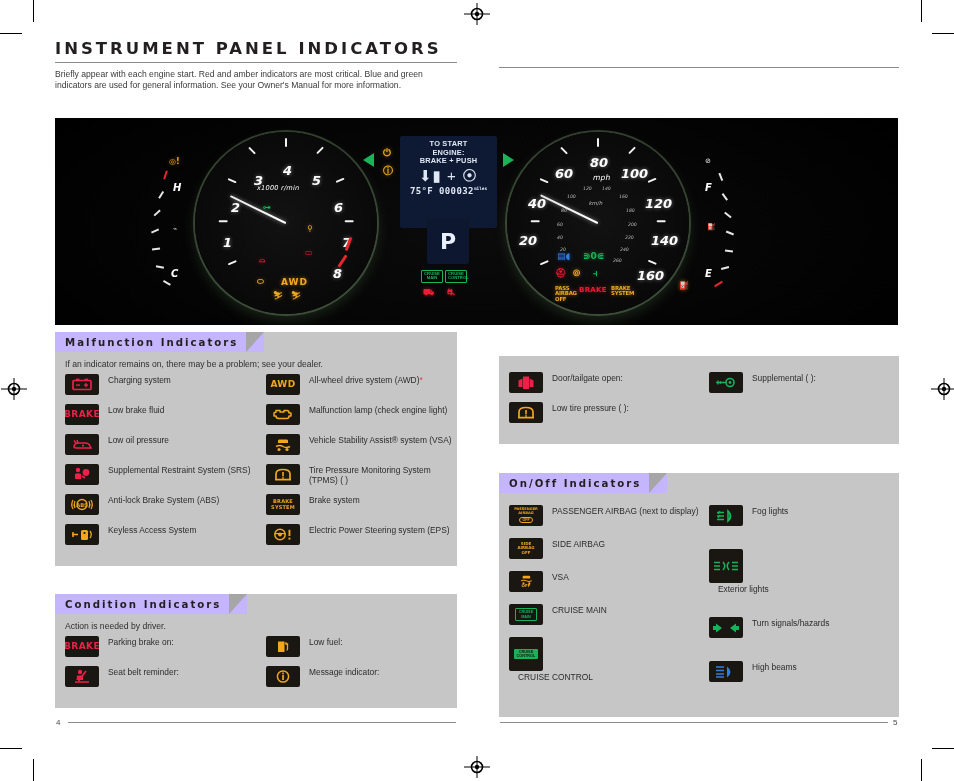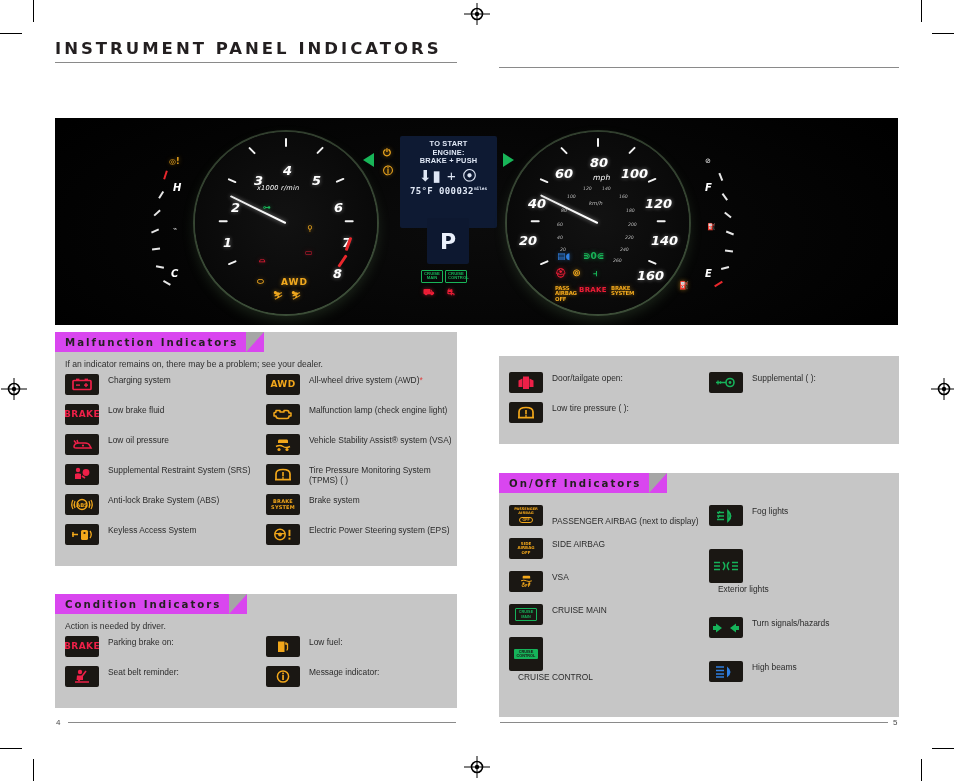--- a/index.html
+++ b/index.html
@@ -81,21 +81,21 @@
   .arrow-l,.arrow-r{position:absolute;width:0;height:0;
       border-top:7px solid transparent;border-bottom:7px solid transparent;}
   .arrow-l{border-right:11px solid #18b558;}
   .arrow-r{border-left:11px solid #18b558;}
   .lcd-chip{position:absolute;border:1px solid #18b558;color:#18b558;
             font-size:4.2px;line-height:1.05;text-align:center;padding:1px 2px;
             border-radius:1px;font-weight:bold;}
 
   
   .sect{position:relative;background:#c6c6c6;}
-  .sect-tab{position:relative;height:20px;background:#d946ef;display:inline-block;
+  .sect-tab{position:relative;height:20px;background:#c4b5fd;display:inline-block;
             padding:0 0 0 10px;}
   .sect-tab .tab-text{font-family:"DejaVu Sans", sans-serif;font-weight:bold;
             font-size:10.2px;letter-spacing:2.0px;color:#231f20;line-height:20px;
             padding-right:26px;display:inline-block;}
   .sect-tab:after{content:"";position:absolute;right:-0px;top:0;width:0;height:0;
             border-top:20px solid #a6a6a6;border-right:18px solid transparent;}
   .tab-row{background:#c6c6c6;height:20px;position:relative;}
   .sect-sub{font-size:8.6px;color:#2e2e2e;padding:7px 0 3px 10px;}
   .sect-body{padding:2px 0 12px 0;}
 
@@ -160,20 +160,21 @@
     <line x1="0" y1="13" x2="26" y2="13" stroke="#000" stroke-width="1"></line>
     <line x1="13" y1="2" x2="13" y2="24" stroke="#000" stroke-width="1"></line>
     <circle cx="13" cy="13" r="5.5" fill="none" stroke="#000" stroke-width="1.6"></circle>
     <circle cx="13" cy="13" r="2.2" fill="#000"></circle>
   </svg>
 </div>
 
 <div class="page-left">
   <h1 class="title">INSTRUMENT PANEL INDICATORS</h1>
   <div class="title-rule"></div>
+  <p class="intro">Briefly appear with each engine start. Red and amber indicators are most critical. Blue and green indicators are used for general information. See your Owner's Manual for more information.</p>
 </div>
 <div class="page-right">
   <div class="right-rule"></div>
 </div>
 
 <div class="cluster">
   <div class="cluster-inner">
 
     <div class="gauge tach">
       <div class="gnum" style="left:28px;top:103px;">1</div>
@@ -558,21 +559,21 @@
 <div class="sect" style="position:absolute;left:499px;top:473px;width:400px;">
   <div class="tab-row">
     <div class="sect-tab">
       <span class="tab-text">On/Off Indicators</span>
     </div>
   </div>
   <div class="sect-body" style="padding-top:12px;">
     <div class="grid2">
       <div class="col">
 
-        <div class="row" style="margin-bottom:12px;align-items:flex-end;">
+        <div class="row" style="margin-bottom:12px;">
           <div class="ibox" style="flex-direction:column;">
             <span class="g g-amber" style="font-size:3.6px;line-height:1.1;text-align:center;">PASSENGER<br>AIRBAG</span>
             <span style="border:1px solid #f2a71b;color:#f2a71b;font-size:3.6px;padding:0 2px;border-radius:4px;margin-top:1px;font-weight:bold;">OFF</span>
           </div>
           <div class="ilabel">PASSENGER AIRBAG (next to display)</div>
         </div>
 
         <div class="row" style="margin-bottom:12px;">
           <div class="ibox">
             <span class="g g-amber" style="font-size:4px;line-height:1.15;text-align:center;">SIDE<br>AIRBAG<br>OFF</span>

